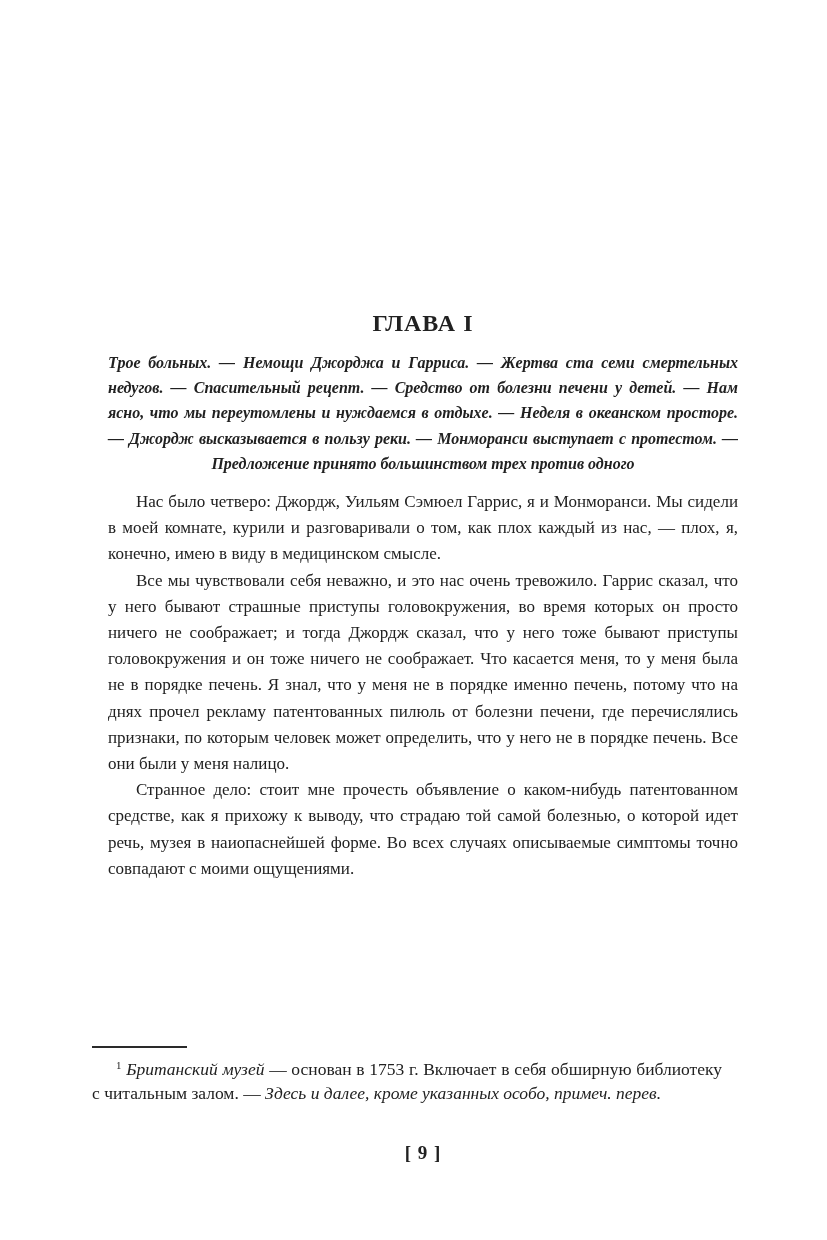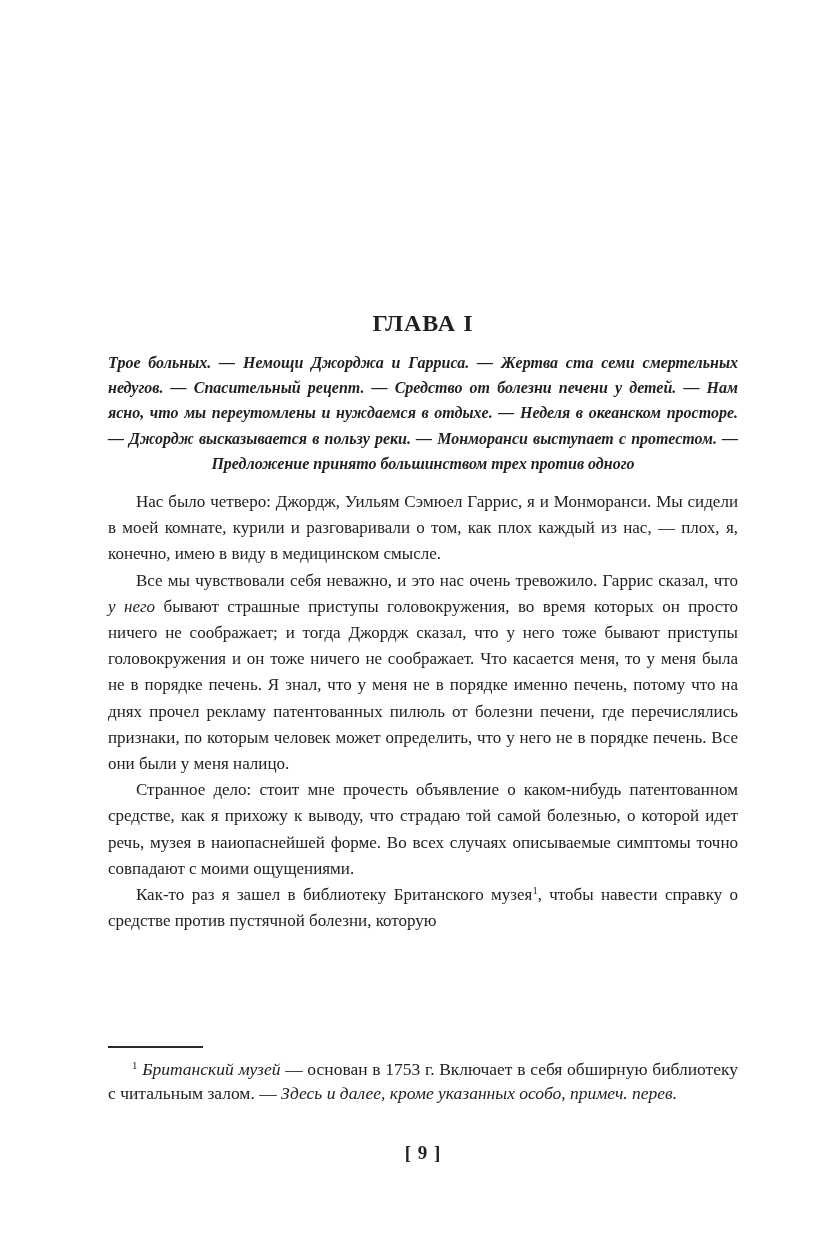--- a/index.html
+++ b/index.html
@@ -41,30 +41,29 @@
     text-align-last: center;
   }
   .body-paragraph {
     margin: 0;
     font-size: 17px;
     line-height: 26.2px;
     text-align: justify;
     text-indent: 28px;
   }
   .italic-phrase {
-    font-style: italic;
   }
   sup.fn-sup {
     font-size: 0.62em;
     line-height: 0;
     vertical-align: 6px;
   }
   .footnote-block {
     position: absolute;
-    left: 100px;
+    left: 84px;
     top: 1046px;
     width: 630px;
   }
   .footnote-rule {
     width: 95px;
     height: 0;
     border-top: 2px solid #2a2a2a;
     margin: 0 0 9px 0;
   }
   .footnote-text {
@@ -98,21 +97,20 @@
     <h1 class="chapter-title">ГЛАВА I</h1>
 
     <p class="chapter-summary">Трое больных. — Немощи Джорджа и Гарриса. — Жертва ста семи смертельных недугов. — Спасительный рецепт. — Средство от болезни печени у детей. — Нам ясно, что мы переутомлены и нуждаемся в отдыхе. — Неделя в океанском просторе. — Джордж высказывается в пользу реки. — Монморанси выступает с протестом. — Предложение принято большинством трех против одного</p>
 
     <p class="body-paragraph">Нас было четверо: Джордж, Уильям Сэмюел Гаррис, я и Монморанси. Мы сидели в моей комнате, курили и разговаривали о том, как плох каждый из нас, — плох, я, конечно, имею в виду в медицинском смысле.</p>
 
     <p class="body-paragraph"><span>Все мы чувствовали себя неважно, и это нас очень тревожило. Гаррис сказал, что </span><span class="italic-phrase">у него</span><span> бывают страшные приступы головокружения, во время которых он просто ничего не соображает; и тогда Джордж сказал, что у него тоже бывают приступы головокружения и он тоже ничего не соображает. Что касается меня, то у меня была не в порядке печень. Я знал, что у меня не в порядке именно печень, потому что на днях прочел рекламу патентованных пилюль от болезни печени, где перечислялись признаки, по которым человек может определить, что у него не в порядке печень. Все они были у меня налицо.</span></p>
 
     <p class="body-paragraph">Странное дело: стоит мне прочесть объявление о каком-нибудь патентованном средстве, как я прихожу к выводу, что страдаю той самой болезнью, о которой идет речь, музея в наиопаснейшей форме. Во всех случаях описываемые симптомы точно совпадают с моими ощущениями.</p>
 
-    <p class="body-paragraph"><span>Как-то раз я зашел в библиотеку Британского музея</span><sup class="fn-sup">1</sup><span>, чтобы навести справку о средстве против пустячной болезни, которую</span></p>
 
   </div>
 
   <div class="footnote-block">
     <div class="footnote-rule"></div>
     <p class="footnote-text"><sup class="fn-sup">1</sup> <i>Британский музей</i> <span>— основан в 1753 г. Включает в себя обширную библиотеку с читальным залом. —</span> <i>Здесь и далее, кроме указанных особо, примеч. перев.</i></p>
   </div>
 
   <div class="page-number">[ 9 ]</div>
 

